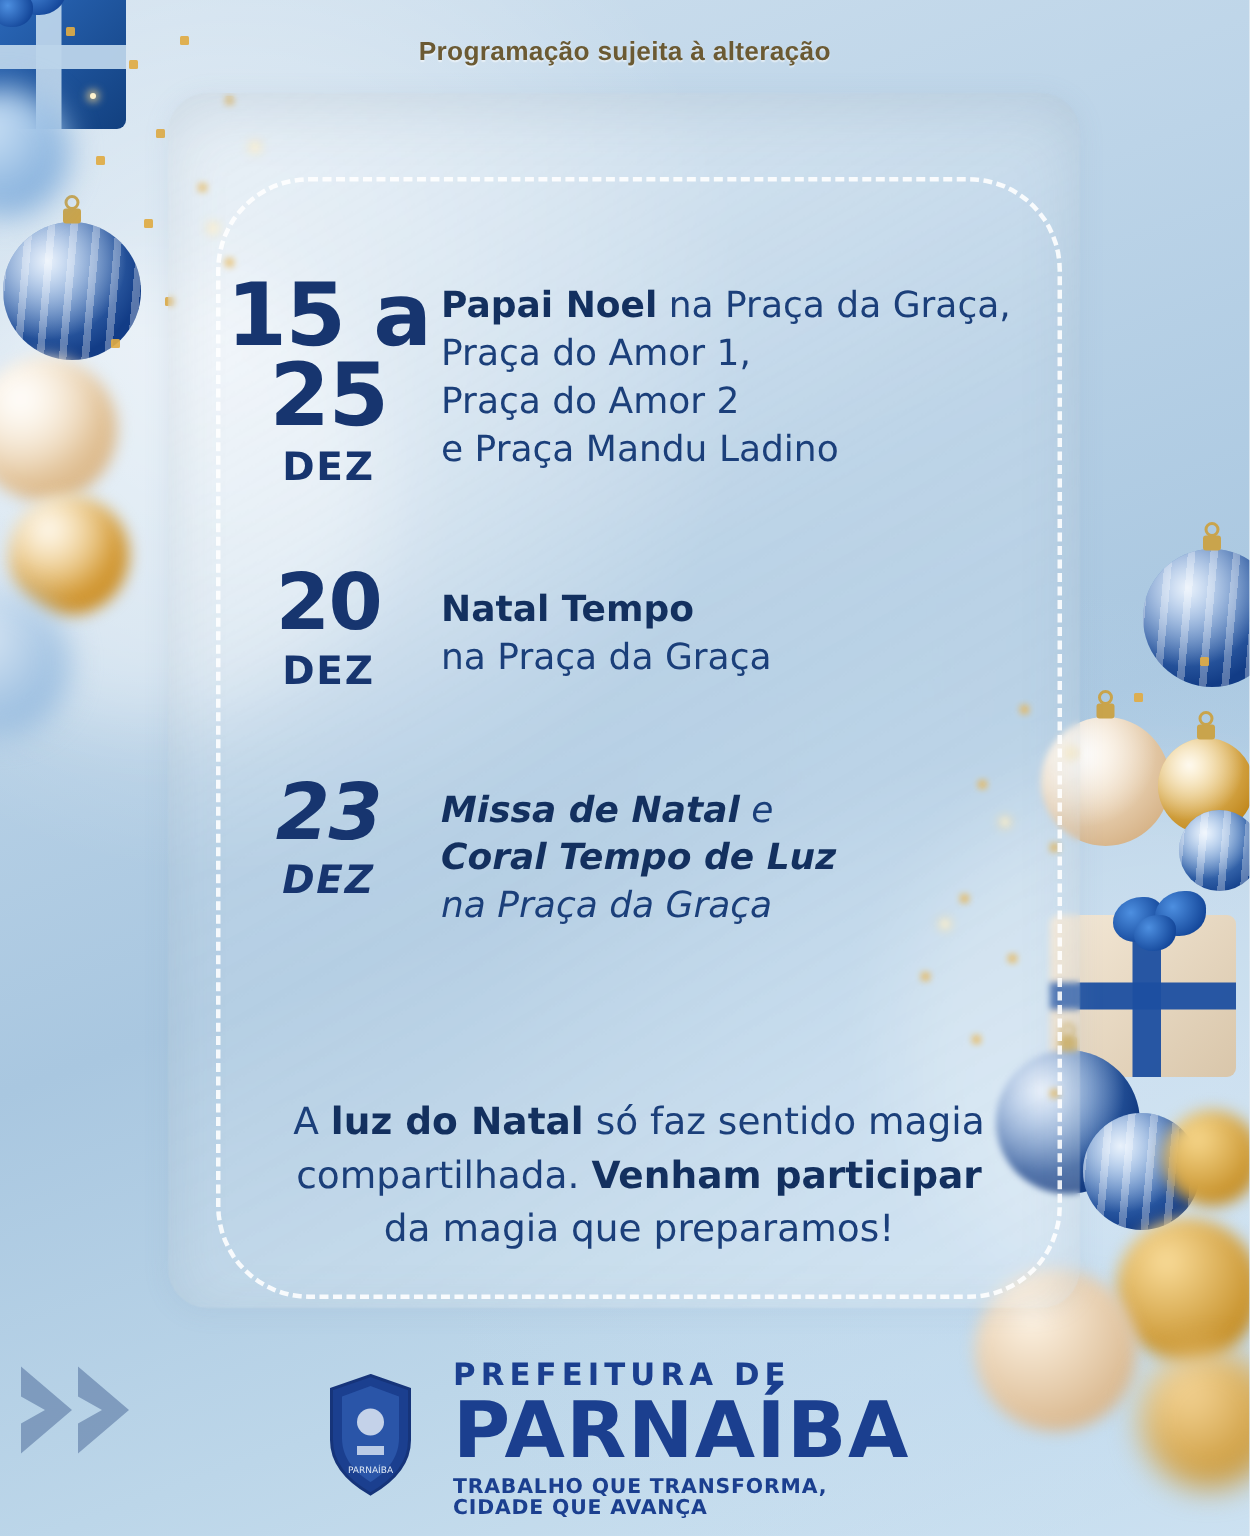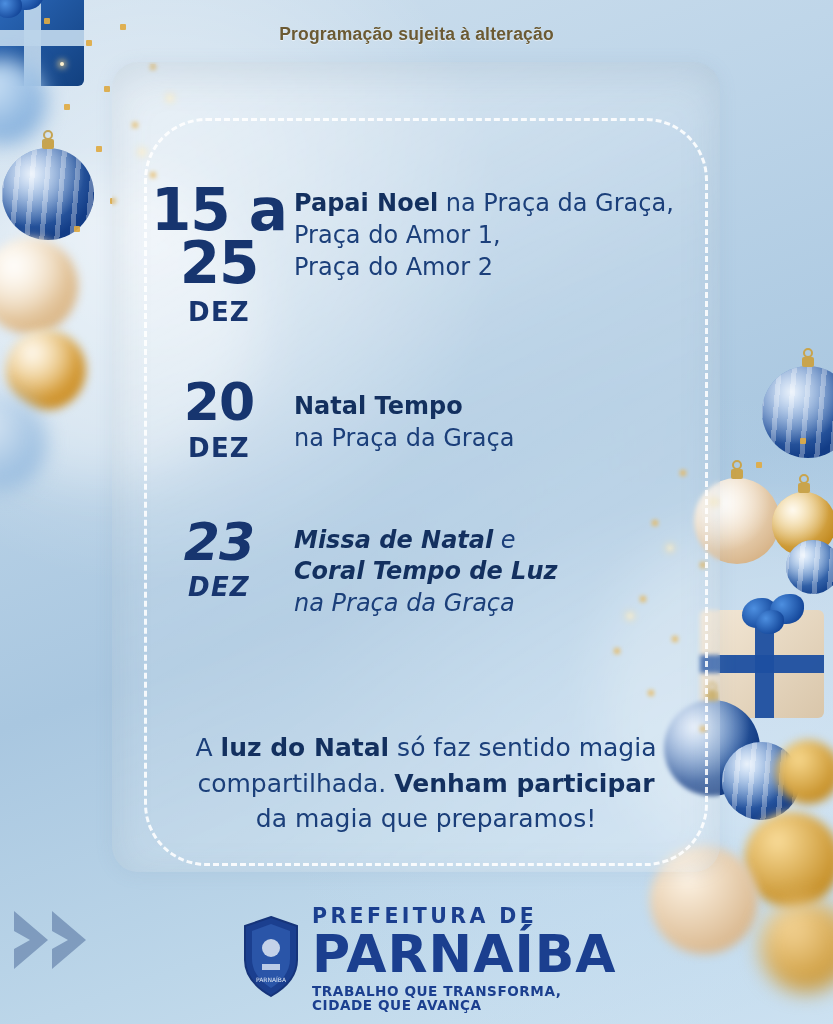--- a/index.html
+++ b/index.html
@@ -141,27 +141,27 @@
     left: 8px;
     top: 905px;
     width: 90px;
     height: 70px;
     opacity: 0.55;
   }
 
   
   .logo {
     position: absolute;
-    left: 240px;
+    left: 216px;
     top: 905px;
     width: 380px;
     height: 104px;
     display: flex;
     align-items: center;
-    gap: 10px;
+    gap: 24px;
   }
   .crest {
     width: 62px;
     height: 86px;
     flex: 0 0 62px;
     position: relative;
   }
   .logo-text {
     color: #1b3f8f;
     line-height: 1;
@@ -398,20 +398,21 @@
         <div class="date-day two-line">15 a</div>
         <div class="date-day two-line">25</div>
         <div class="date-month">DEZ</div>
       </div>
       <div class="desc">
         <span class="line">
           <strong>Papai Noel</strong><span> na Praça da Graça,</span>
         </span>
         <span class="line">Praça do Amor 1,</span>
         <span class="line">Praça do Amor 2</span>
+        <span class="line">e Praça Mandu Ladino</span>
       </div>
     </div>
 
     <div class="entry entry-2" style="margin-top:40px;">
       <div class="date-block">
         <div class="date-day">20</div>
         <div class="date-month">DEZ</div>
       </div>
       <div class="desc">
         <span class="line"><strong>Natal Tempo</strong></span>

